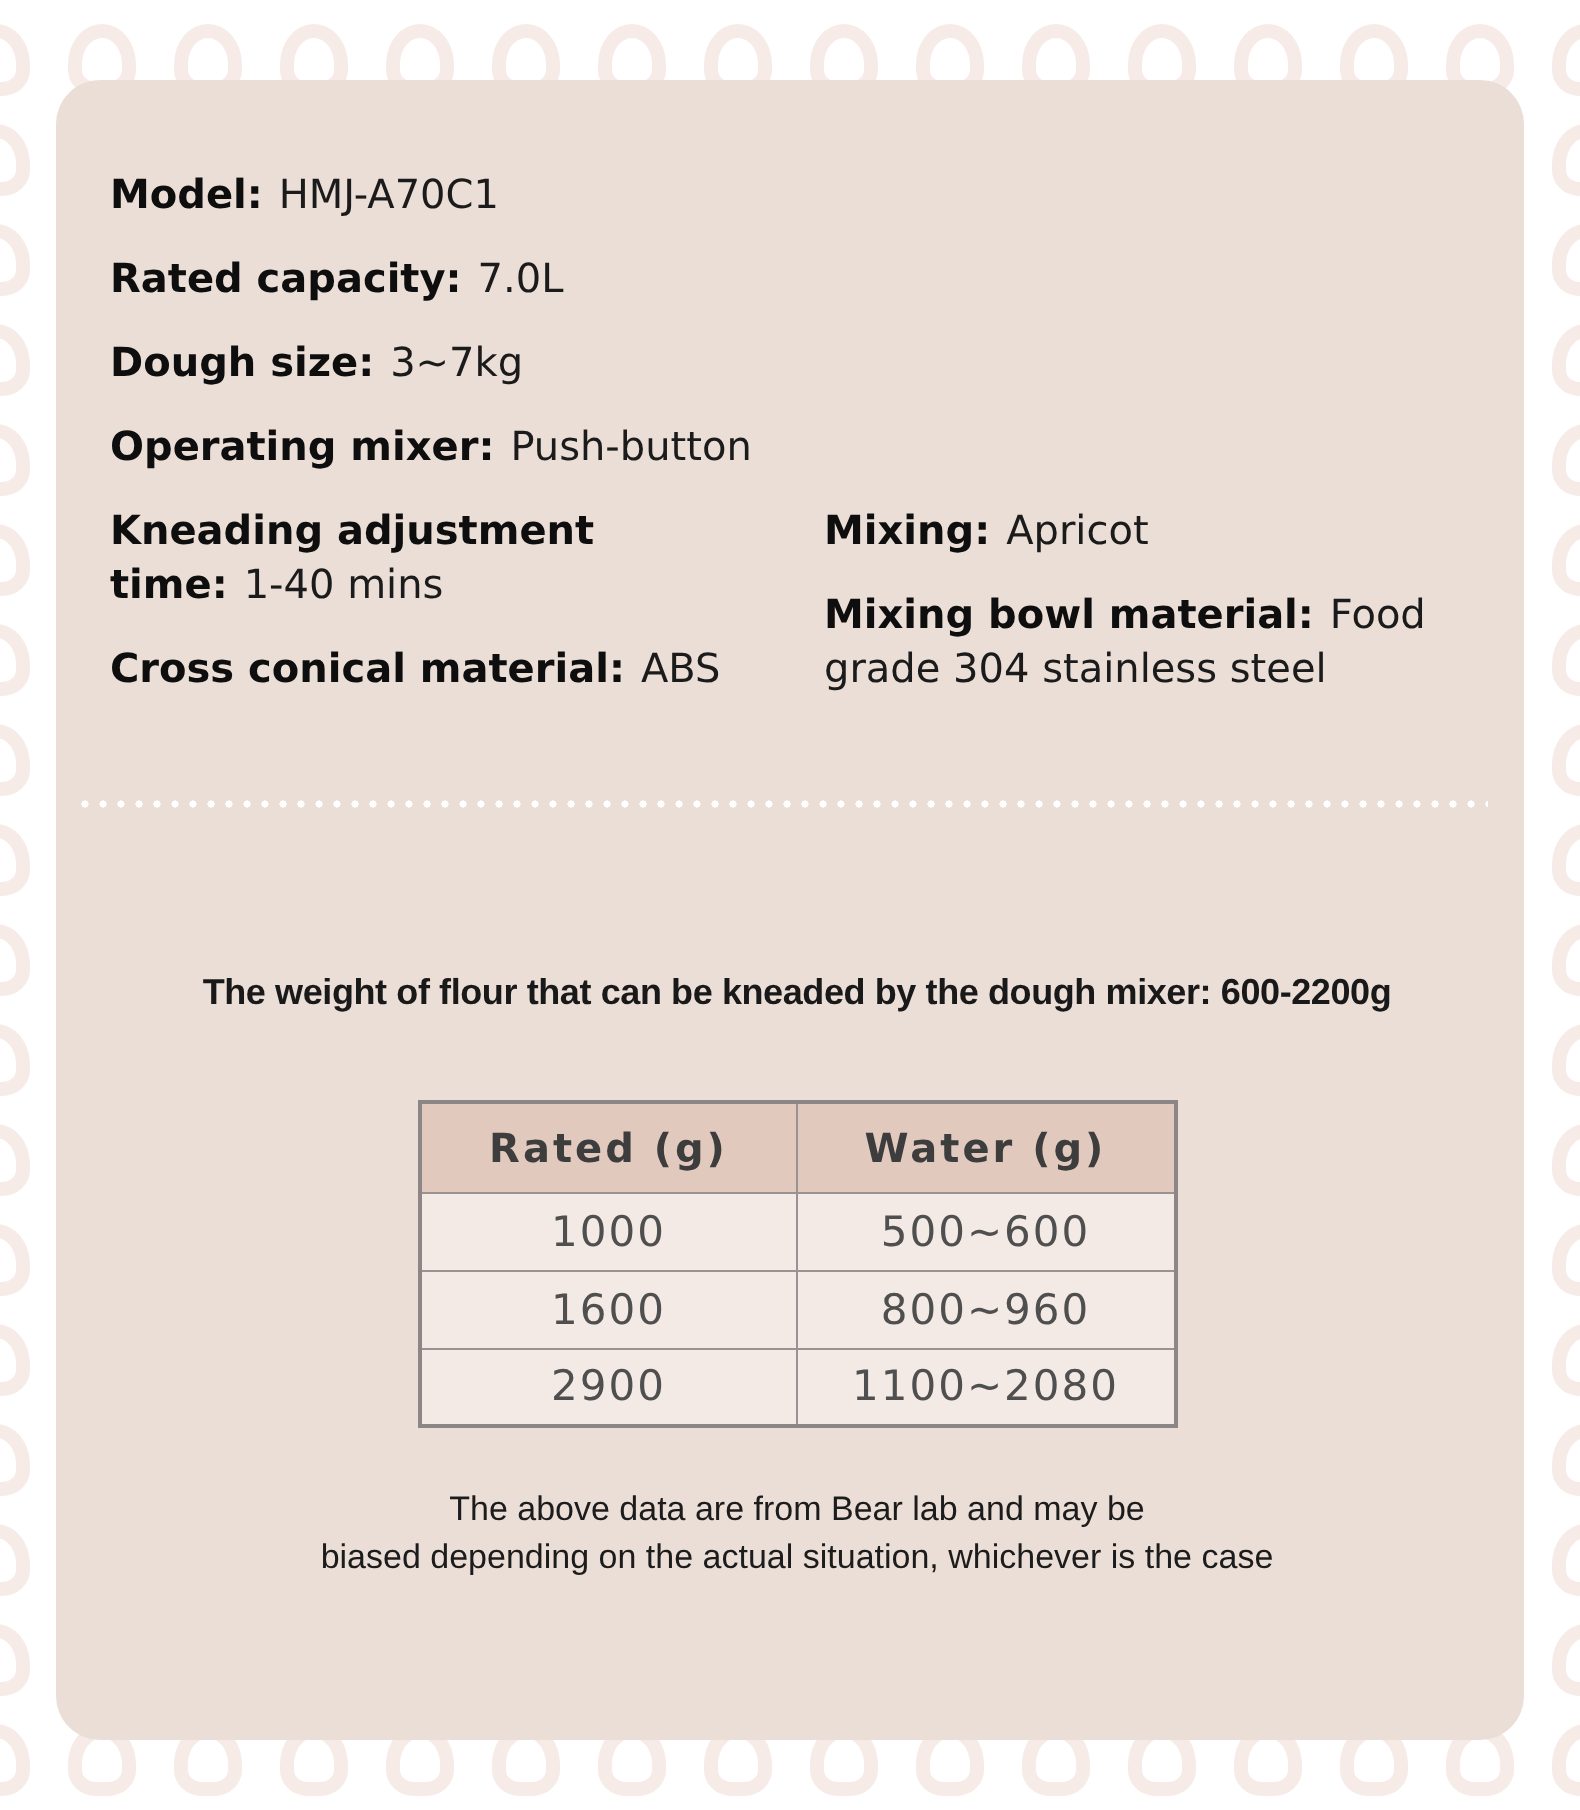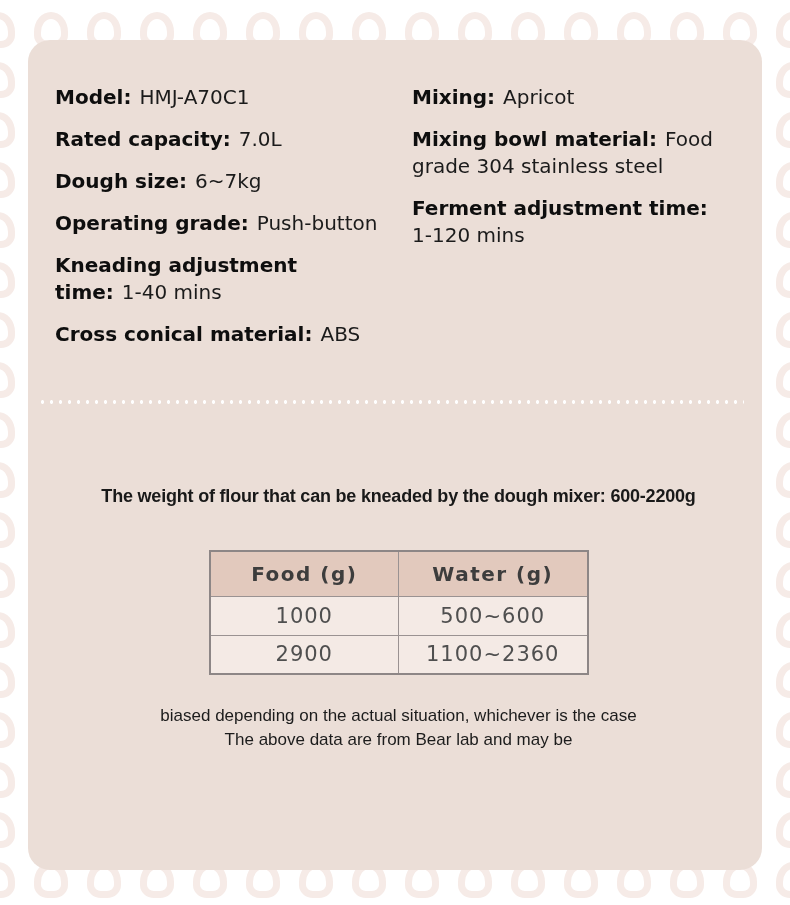--- a/index.html
+++ b/index.html
@@ -26,21 +26,21 @@
   .egg{
     position:absolute;width:34px;height:36px;
     border:7px solid var(--pattern);
     border-radius:17px 17px 14px 14px / 20px 20px 13px 13px;
   }
   .card{
     position:absolute;left:28px;top:40px;width:734px;height:830px;
     background:var(--card-bg);border-radius:22px;z-index:1;
     padding:44px 20px 0 27px;
   }
-  .spec-grid{display:flex;}
+  .spec-grid{display:flex;align-items:flex-end;}
   .spec-col-left{width:357px;}
   .spec-col-right{width:330px;}
   .spec-item{margin-bottom:15px;font-size:20px;line-height:27px;color:var(--text);}
   .spec-label{font-weight:bold;color:#0e0e0e;white-space:pre-line;}
   .spec-value{margin-left:8px;white-space:pre-line;color:#1b1b1b;}
   .dotted-divider{
     margin-top:37px;margin-left:-17px;width:706px;height:4px;
     background-image:radial-gradient(circle,var(--divider-dot) 0 1.7px,rgba(255,255,255,0) 1.9px);
     background-size:9px 4px;background-repeat:repeat-x;background-position:0 50%;
   }
@@ -368,70 +368,70 @@
 
     <div class="spec-grid">
       <div class="spec-col-left">
         <div class="spec-item">
           <span class="spec-label">Model:</span><span class="spec-value">HMJ-A70C1</span>
         </div>
         <div class="spec-item">
           <span class="spec-label">Rated capacity:</span><span class="spec-value">7.0L</span>
         </div>
         <div class="spec-item">
-          <span class="spec-label">Dough size:</span><span class="spec-value">6~7kg</span>
-        </div>
-        <div class="spec-item">
-          <span class="spec-label">Operating grade:</span><span class="spec-value">Push-button</span>
+          <span class="spec-label">Dough size:</span><span class="spec-value">3~7kg</span>
+        </div>
+        <div class="spec-item">
+          <span class="spec-label">Operating mixer:</span><span class="spec-value">Push-button</span>
         </div>
         <div class="spec-item">
           <span class="spec-label">Kneading adjustment
 time:</span><span class="spec-value">1-40 mins</span>
         </div>
         <div class="spec-item">
           <span class="spec-label">Cross conical material:</span><span class="spec-value">ABS</span>
         </div>
       </div>
       <div class="spec-col-right">
         <div class="spec-item">
           <span class="spec-label">Mixing:</span><span class="spec-value">Apricot</span>
         </div>
         <div class="spec-item">
           <span class="spec-label">Mixing bowl material:</span><span class="spec-value">Food
 grade 304 stainless steel</span>
-        </div>
-        <div class="spec-item">
-          <span class="spec-label">Ferment adjustment time:</span><span class="spec-value">
-1-120 mins</span>
         </div>
       </div>
     </div>
 
     <div class="dotted-divider"></div>
 
     <div class="flour-note">The weight of flour that can be kneaded by the dough mixer: 600-2200g</div>
 
     <table class="flour-water">
       <thead>
         <tr>
-          <th>Food (g)</th>
+          <th>Rated (g)</th>
           <th>Water (g)</th>
         </tr>
       </thead>
       <tbody>
         <tr>
           <td>1000</td>
           <td>500~600</td>
         </tr>
         <tr>
+          <td>1600</td>
+          <td>800~960</td>
+        </tr>
+        <tr>
           <td>2900</td>
-          <td>1100~2360</td>
+          <td>1100~2080</td>
         </tr>
       </tbody>
     </table>
 
     <div class="disclaimer">
+      <div>The above data are from Bear lab and may be</div>
       <div>biased depending on the actual situation, whichever is the case</div>
-      <div>The above data are from Bear lab and may be</div>
     </div>
 
   </div>
 </div>
 
 </body></html>

